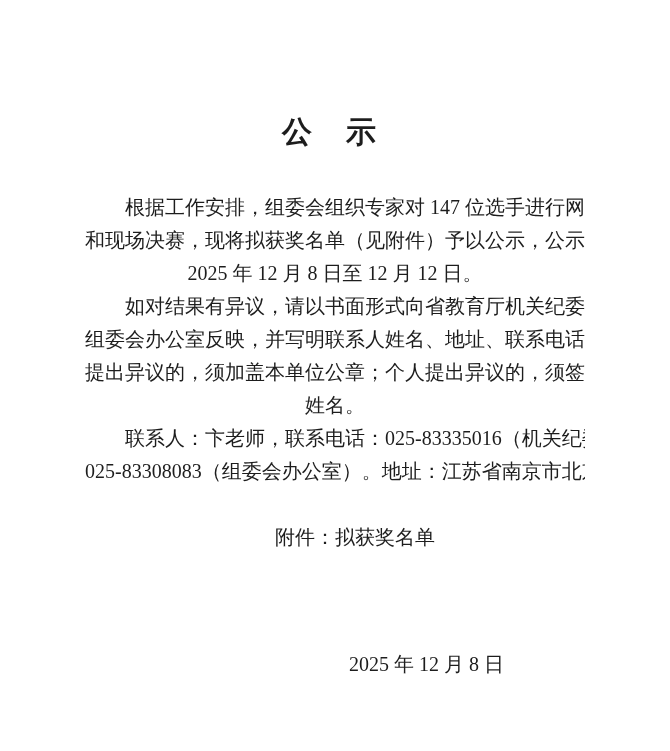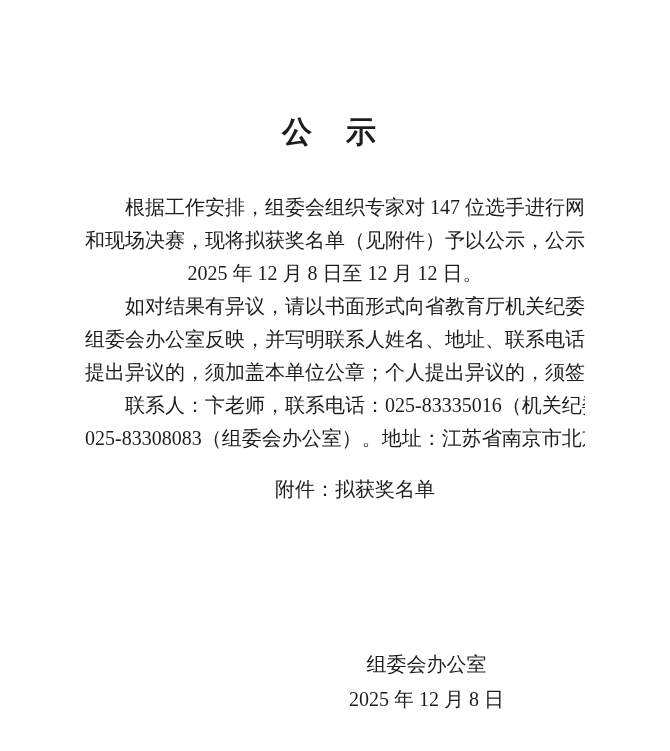--- a/index.html
+++ b/index.html
@@ -42,21 +42,21 @@
     text-align: center;
   }
   .line.j {
     text-align: justify;
     text-align-last: justify;
   }
   .line.indent {
     padding-left: 40px;
   }
   .attachment {
-    margin-top: 18px;
+    margin-top: 33px;
   }
   .signature {
     position: absolute;
     top: 647px;
     right: 163px;
     text-align: center;
     font-size: 20px;
   }
   .signature .sig-line {
     height: 35px;
@@ -73,25 +73,25 @@
 
   <div class="doc-body">
 
     <div class="line j indent">根据工作安排，组委会组织专家对 147 位选手进行网络评审</div>
     <div class="line j">和现场决赛，现将拟获奖名单（见附件）予以公示，公示时间为</div>
     <div class="line">2025 年 12 月 8 日至 12 月 12 日。</div>
 
     <div class="line j indent">如对结果有异议，请以书面形式向省教育厅机关纪委或大赛</div>
     <div class="line j">组委会办公室反映，并写明联系人姓名、地址、联系电话。单位</div>
     <div class="line j">提出异议的，须加盖本单位公章；个人提出异议的，须签署真实</div>
+    <div class="line">姓名。</div>
 
     <div class="line j indent">联系人：卞老师，联系电话：025-83335016（机关纪委），</div>
     <div class="line j">025-83308083（组委会办公室）。地址：江苏省南京市北京西路</div>
 
     <div class="line indent attachment">附件：拟获奖名单</div>
   </div>
 
   <div class="signature">
-    <div class="sig-line">组委会办公室</div>
     <div class="sig-line">2025 年 12 月 8 日</div>
   </div>
 
 </div>
 
 </body></html>

